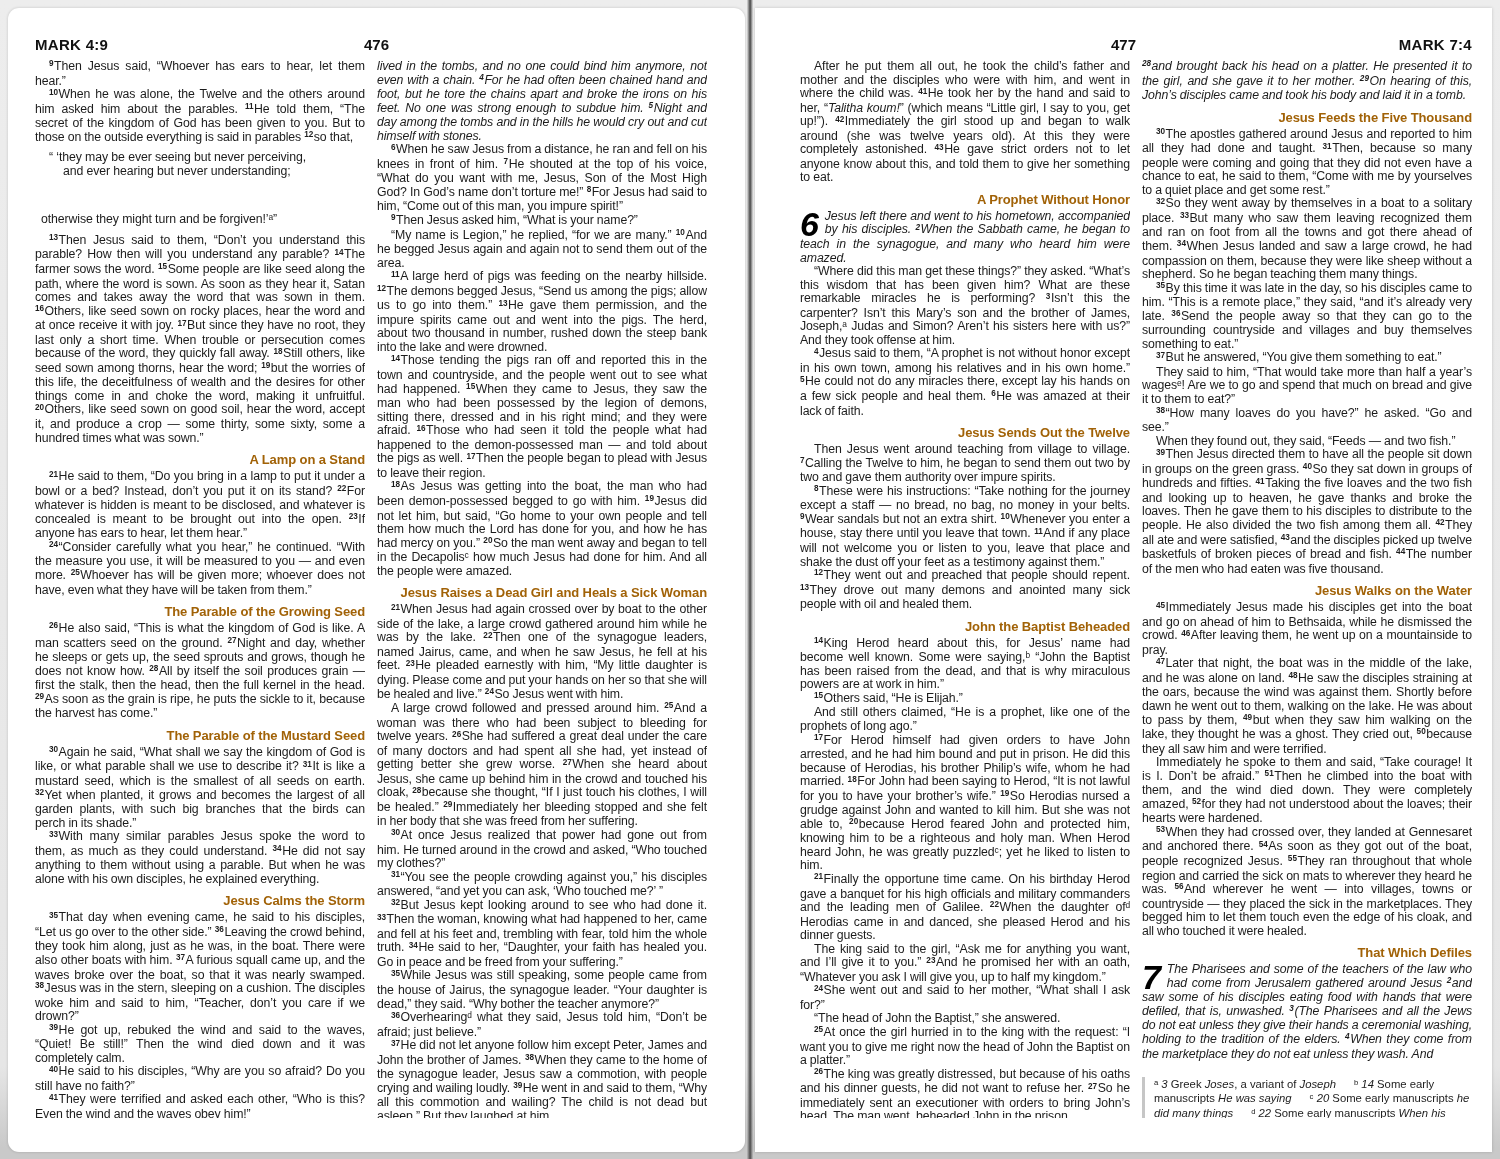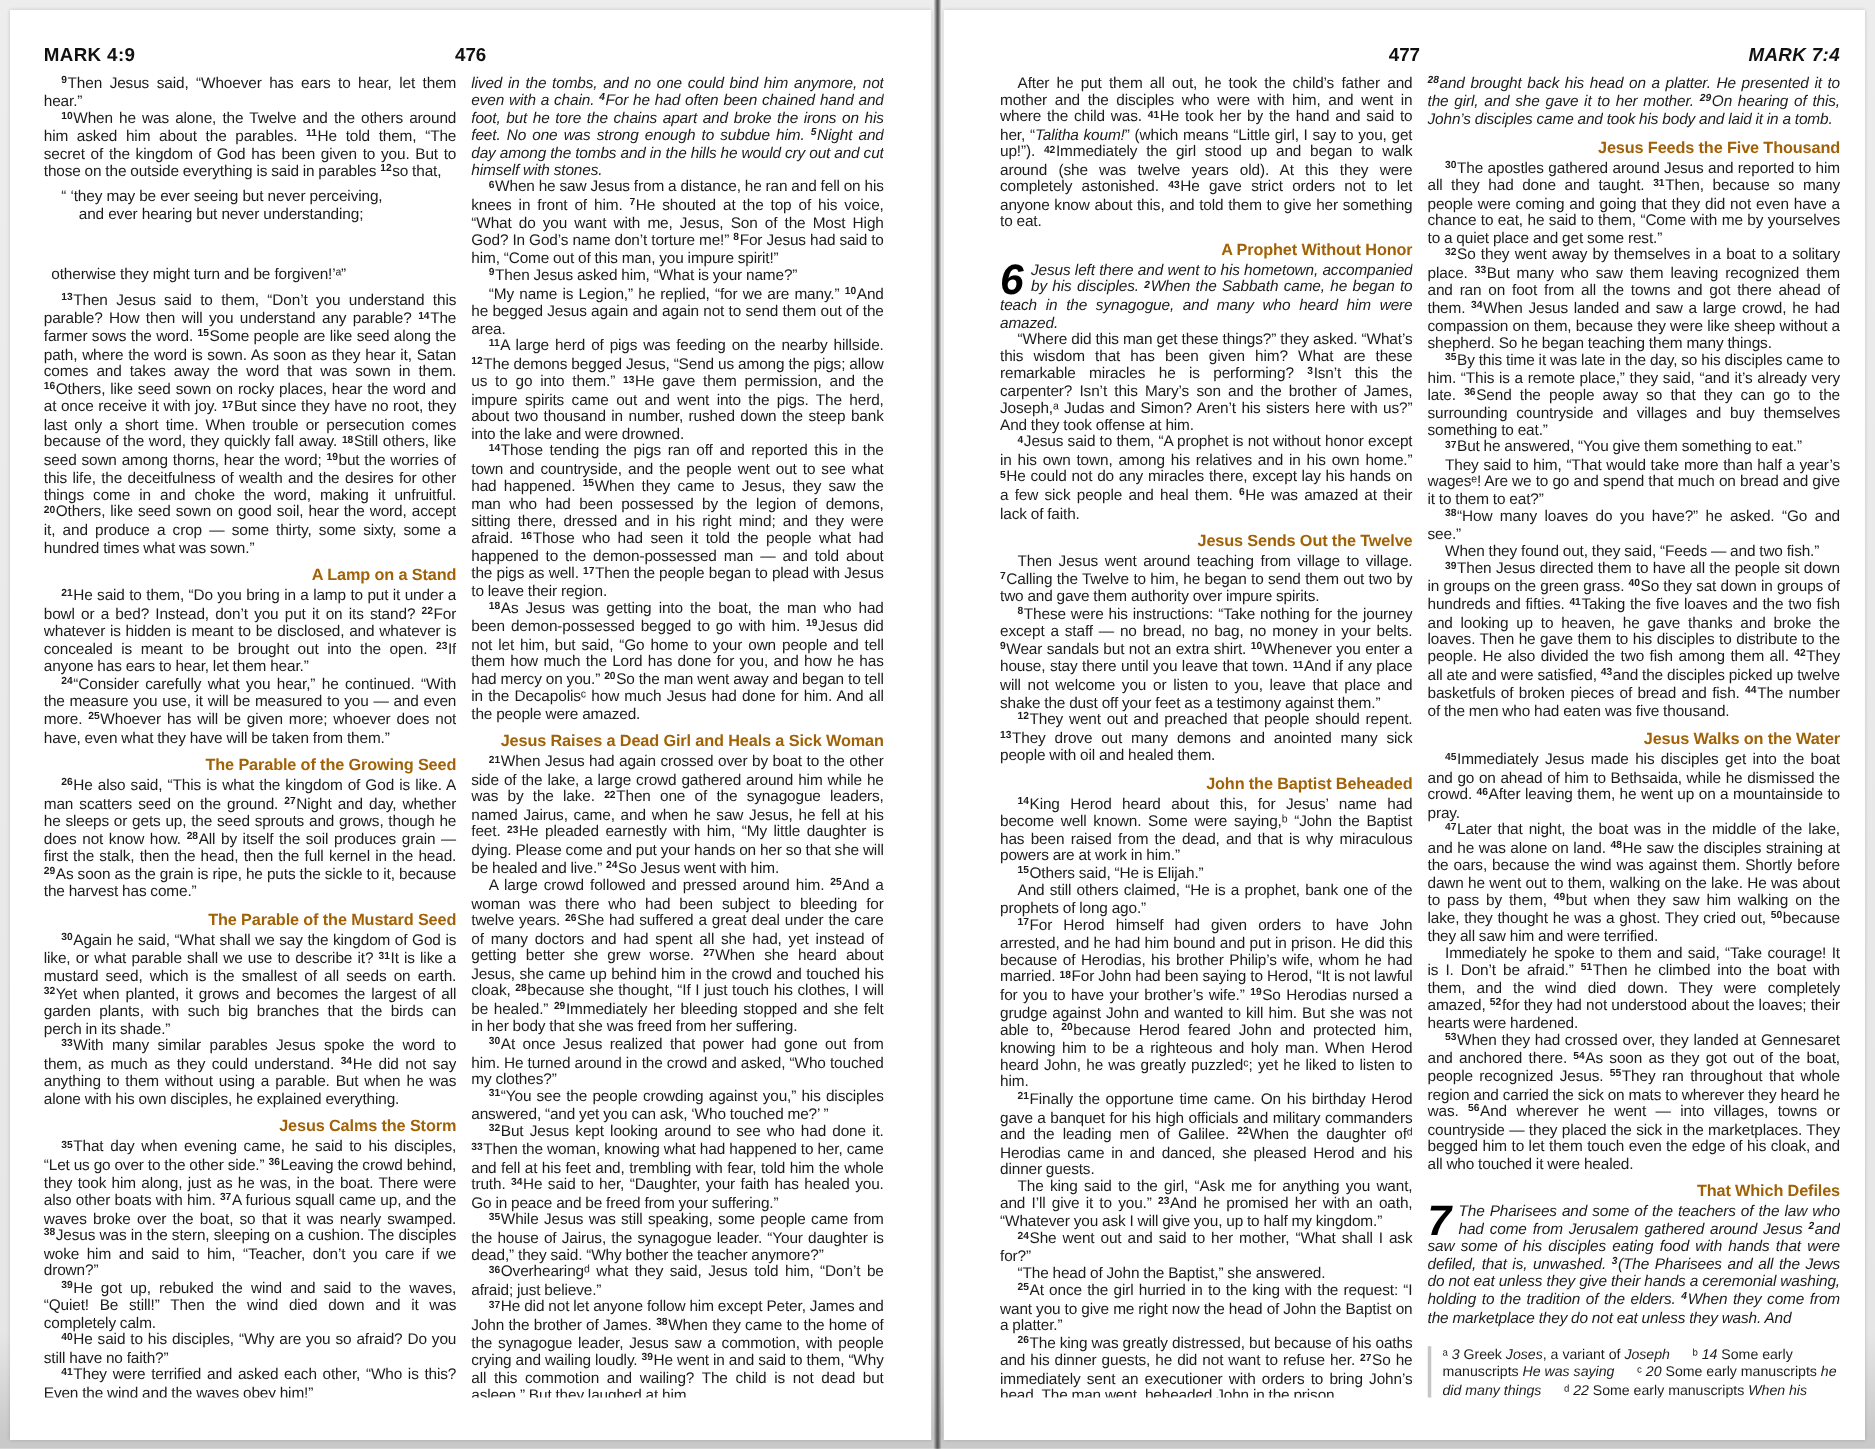--- a/index.html
+++ b/index.html
@@ -8,33 +8,33 @@
     background:linear-gradient(#ededed, #e6e6e6 92%, #c9c9c9 99%);
     font-family:"Liberation Sans","DejaVu Sans",sans-serif;
     -webkit-font-smoothing:antialiased;
   }
   .spread{position:relative;width:1500px;height:1159px;}
   .page{
     position:absolute;top:8px;height:1144px;width:737px;
     background:#ffffff;color:#1c1c1c;
     box-shadow:0 0 3px rgba(0,0,0,.18);
   }
-  .page.left{left:8px;}
+  .page.left{left:8px;border-radius:11px;}
   .page.right{left:755px;}
   .binding{
     position:absolute;top:0;left:747px;width:6px;height:1159px;
     background:linear-gradient(to right, rgba(0,0,0,0.05), #5a5a5a 45%, #5a5a5a 58%, rgba(0,0,0,0.05));
     z-index:5;
   }
   .running-head{position:absolute;top:28px;left:0;right:0;height:18px;font-weight:bold;}
   .running-head .ref{
     position:absolute;font-size:15px;letter-spacing:.3px;color:#111;
   }
   .page.left .ref{left:27px;}
-  .page.right .ref{right:20px;font-style:italic;}
+  .page.right .ref{right:20px;}
   .running-head .pagenum{
     position:absolute;left:0;right:0;text-align:center;font-size:15px;color:#111;
   }
   .cols{
     position:absolute;top:52px;bottom:34px;display:flex;
   }
   .page.left .cols{left:27px;right:38px;gap:12px;}
   .page.right .cols{left:45px;right:11px;gap:12px;}
   .col{width:330px;height:100%;overflow:hidden;}
   .bp{
@@ -139,21 +139,21 @@
           <p class="bp noind chap"><span class="dropcap">6</span>Jesus left there and went to his hometown, accompanied by his disciples. <sup class="v">2</sup>When the Sabbath came, he began to teach in the synagogue, and many who heard him were amazed.</p>
           <p class="bp">“Where did this man get these things?” they asked. “What’s this wisdom that has been given him? What are these remarkable miracles he is performing? <sup class="v">3</sup>Isn’t this the carpenter? Isn’t this Mary’s son and the brother of James, Joseph,ᵃ Judas and Simon? Aren’t his sisters here with us?” And they took offense at him.</p>
           <p class="bp"><sup class="v">4</sup>Jesus said to them, “A prophet is not without honor except in his own town, among his relatives and in his own home.” <sup class="v">5</sup>He could not do any miracles there, except lay his hands on a few sick people and heal them. <sup class="v">6</sup>He was amazed at their lack of faith.</p>
           <h3 class="sect">Jesus Sends Out the Twelve</h3>
           <p class="bp">Then Jesus went around teaching from village to village. <sup class="v">7</sup>Calling the Twelve to him, he began to send them out two by two and gave them authority over impure spirits.</p>
           <p class="bp"><sup class="v">8</sup>These were his instructions: “Take nothing for the journey except a staff — no bread, no bag, no money in your belts. <sup class="v">9</sup>Wear sandals but not an extra shirt. <sup class="v">10</sup>Whenever you enter a house, stay there until you leave that town. <sup class="v">11</sup>And if any place will not welcome you or listen to you, leave that place and shake the dust off your feet as a testimony against them.”</p>
           <p class="bp"><sup class="v">12</sup>They went out and preached that people should repent. <sup class="v">13</sup>They drove out many demons and anointed many sick people with oil and healed them.</p>
           <h3 class="sect">John the Baptist Beheaded</h3>
           <p class="bp"><sup class="v">14</sup>King Herod heard about this, for Jesus’ name had become well known. Some were saying,ᵇ “John the Baptist has been raised from the dead, and that is why miraculous powers are at work in him.”</p>
           <p class="bp"><sup class="v">15</sup>Others said, “He is Elijah.”</p>
-          <p class="bp">And still others claimed, “He is a prophet, bank one of the prophets of long ago.”</p>
+          <p class="bp">And still others claimed, “He is a prophet, like one of the prophets of long ago.”</p>
           <p class="bp"><sup class="v">17</sup>For Herod himself had given orders to have John arrested, and he had him bound and put in prison. He did this because of Herodias, his brother Philip’s wife, whom he had married. <sup class="v">18</sup>For John had been saying to Herod, “It is not lawful for you to have your brother’s wife.” <sup class="v">19</sup>So Herodias nursed a grudge against John and wanted to kill him. But she was not able to, <sup class="v">20</sup>because Herod feared John and protected him, knowing him to be a righteous and holy man. When Herod heard John, he was greatly puzzledᶜ; yet he liked to listen to him.</p>
           <p class="bp"><sup class="v">21</sup>Finally the opportune time came. On his birthday Herod gave a banquet for his high officials and military commanders and the leading men of Galilee. <sup class="v">22</sup>When the daughter ofᵈ Herodias came in and danced, she pleased Herod and his dinner guests.</p>
           <p class="bp">The king said to the girl, “Ask me for anything you want, and I’ll give it to you.” <sup class="v">23</sup>And he promised her with an oath, “Whatever you ask I will give you, up to half my kingdom.”</p>
           <p class="bp"><sup class="v">24</sup>She went out and said to her mother, “What shall I ask for?”</p>
           <p class="bp">“The head of John the Baptist,” she answered.</p>
           <p class="bp"><sup class="v">25</sup>At once the girl hurried in to the king with the request: “I want you to give me right now the head of John the Baptist on a platter.”</p>
           <p class="bp"><sup class="v">26</sup>The king was greatly distressed, but because of his oaths and his dinner guests, he did not want to refuse her. <sup class="v">27</sup>So he immediately sent an executioner with orders to bring John’s head. The man went, beheaded John in the prison,</p>
         </div>
       <div class="col">
           <p class="bp noind"><sup class="v">28</sup>and brought back his head on a platter. He presented it to the girl, and she gave it to her mother. <sup class="v">29</sup>On hearing of this, John’s disciples came and took his body and laid it in a tomb.</p>

